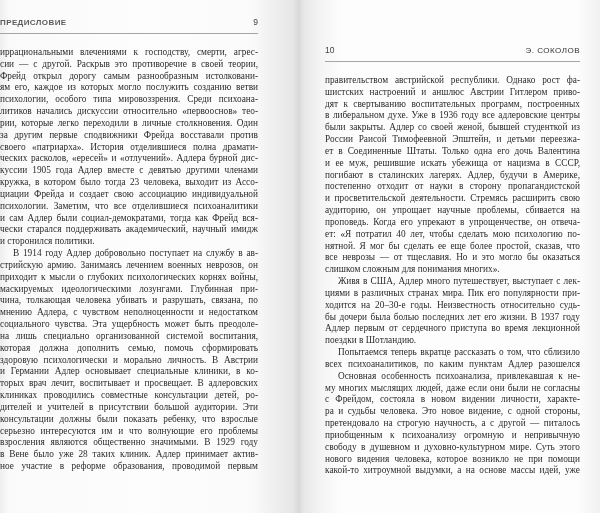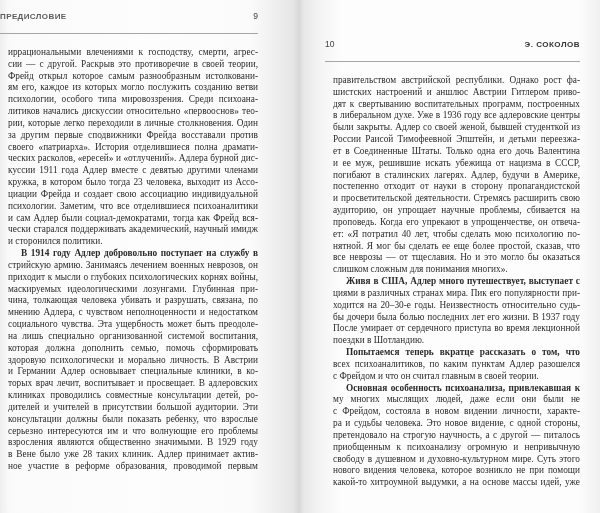--- a/index.html
+++ b/index.html
@@ -30,69 +30,68 @@
   .page-left  { left: 0;     width: 258px; }
   .page-right { left: 325px; width: 255px; margin-top: 28px; }
   .page-header {
     position: absolute;
     top: 0; left: 0; right: 0;
     height: 34px;
     box-sizing: border-box;
     display: flex;
     justify-content: space-between;
     align-items: flex-end;
-    padding-bottom: 12px;
+    padding-bottom: 6px;
     border-bottom: 1px solid #a6a6a6;
     font-family: "Liberation Sans", sans-serif;
     font-size: 8px;
     letter-spacing: 0.4px;
     color: #4f4f4f;
   }
   .running-title  { font-weight: 700; color: #5c5c5c; }
-  .running-author { font-weight: 700; color: #333333; letter-spacing: 0.5px; }
+  .running-author { font-weight: 400; color: #333333; letter-spacing: 0.5px; }
   .page-num { font-weight: 400; font-size: 8.5px; color: #3f3f3f; letter-spacing: 0; }
   .page-body {
     position: absolute;
     top: 47px; left: 0; right: 0;
     font-size: 9.3px;
     line-height: 11.83px;
     color: #2b2b2b;
-    padding-left: 8px;
   }
   .line {
     height: 11.83px;
     overflow: hidden;
     text-align: justify;
     text-align-last: justify;
   }
   .line.end    { text-align-last: left; }
-  .line.indent { text-indent: 13px; font-weight: bold; }
+  .line.indent { text-indent: 13px; }
 </style>
 </head>
 <body>
 
 <div class="screen">
 
   <div class="page page-left">
     <div class="page-header">
       <span class="running-title">ПРЕДИСЛОВИЕ</span>
       <span class="page-num">9</span>
     </div>
     <div class="page-body">
         <div class="line">иррациональными влечениями к господству, смерти, агрес-</div>
         <div class="line">сии — с другой. Раскрыв это противоречие в своей теории,</div>
-        <div class="line">Фрейд открыл которое самым разнообразным истолковани-</div>
+        <div class="line">Фрейд открыл дорогу самым разнообразным истолковани-</div>
         <div class="line">ям его, каждое из которых могло послужить созданию ветви</div>
         <div class="line">психологии, особого типа мировоззрения. Среди психоана-</div>
         <div class="line">литиков начались дискуссии относительно «первооснов» тео-</div>
         <div class="line">рии, которые легко переходили в личные столкновения. Один</div>
         <div class="line">за другим первые сподвижники Фрейда восставали против</div>
         <div class="line">своего «патриарха». История отделившиеся полна драмати-</div>
         <div class="line">ческих расколов, «ересей» и «отлучений». Адлера бурной дис-</div>
-        <div class="line">куссии 1911 года Адлер вместе с девятью другими членами</div>
+        <div class="line">куссии 1905 года Адлер вместе с девятью другими членами</div>
         <div class="line">кружка, в котором было тогда 23 человека, выходит из Ассо-</div>
         <div class="line">циации Фрейда и создает свою ассоциацию индивидуальной</div>
         <div class="line">психологии. Заметим, что все отделившиеся психоаналитики</div>
         <div class="line">и сам Адлер были социал-демократами, тогда как Фрейд вся-</div>
         <div class="line">чески старался поддерживать академический, научный имидж</div>
         <div class="line end">и сторонился политики.</div>
         <div class="line indent">В 1914 году Адлер добровольно поступает на службу в ав-</div>
         <div class="line">стрийскую армию. Занимаясь лечением военных неврозов, он</div>
         <div class="line">приходит к мысли о глубоких психологических корнях войны,</div>
         <div class="line">маскируемых идеологическими лозунгами. Глубинная при-</div>
@@ -134,25 +133,24 @@
         <div class="line">аудиторию, он упрощает научные проблемы, сбивается на</div>
         <div class="line">проповедь. Когда его упрекают в упрощенчестве, он отвеча-</div>
         <div class="line">ет: «Я потратил 40 лет, чтобы сделать мою психологию по-</div>
         <div class="line">нятной. Я мог бы сделать ее еще более простой, сказав, что</div>
         <div class="line">все неврозы — от тщеславия. Но и это могло бы оказаться</div>
         <div class="line end">слишком сложным для понимания многих».</div>
         <div class="line indent">Живя в США, Адлер много путешествует, выступает с лек-</div>
         <div class="line">циями в различных странах мира. Пик его популярности при-</div>
         <div class="line">ходится на 20–30-е годы. Неизвестность относительно судь-</div>
         <div class="line">бы дочери была болью последних лет его жизни. В 1937 году</div>
-        <div class="line">После умирает от сердечного приступа во время лекционной</div>
+        <div class="line">Адлер первым от сердечного приступа во время лекционной</div>
         <div class="line end">поездки в Шотландию.</div>
         <div class="line indent">Попытаемся теперь вкратце рассказать о том, что сблизило</div>
         <div class="line">всех психоаналитиков, по каким пунктам Адлер разошелся</div>
-        <div class="line end">с Фрейдом и что он считал главным в своей теории.</div>
         <div class="line indent">Основная особенность психоанализа, привлекавшая к не-</div>
         <div class="line">му многих мыслящих людей, даже если они были не согласны</div>
         <div class="line">с Фрейдом, состояла в новом видении личности, характе-</div>
         <div class="line">ра и судьбы человека. Это новое видение, с одной стороны,</div>
         <div class="line">претендовало на строгую научность, а с другой — питалось</div>
         <div class="line">приобщенным к психоанализу огромную и непривычную</div>
         <div class="line">свободу в душевном и духовно-культурном мире. Суть этого</div>
         <div class="line">нового видения человека, которое возникло не при помощи</div>
         <div class="line">какой-то хитроумной выдумки, а на основе массы идей, уже</div>
       </div>

